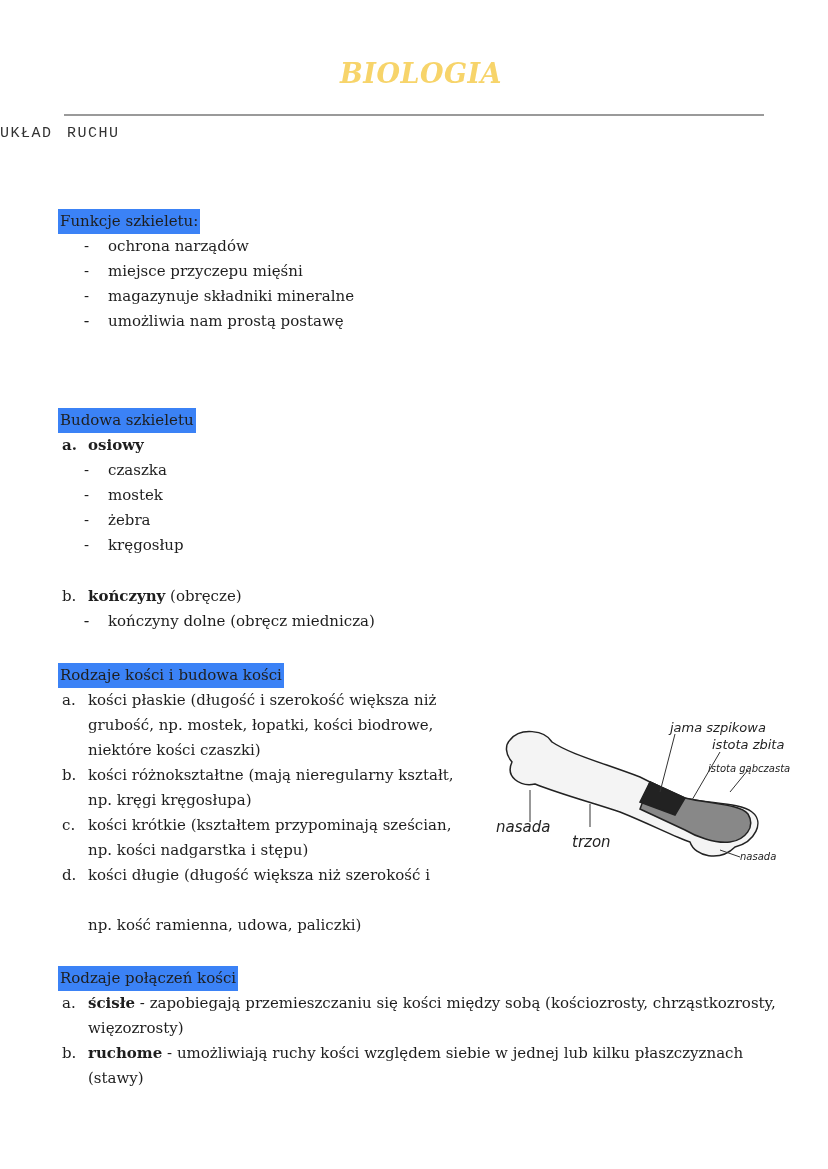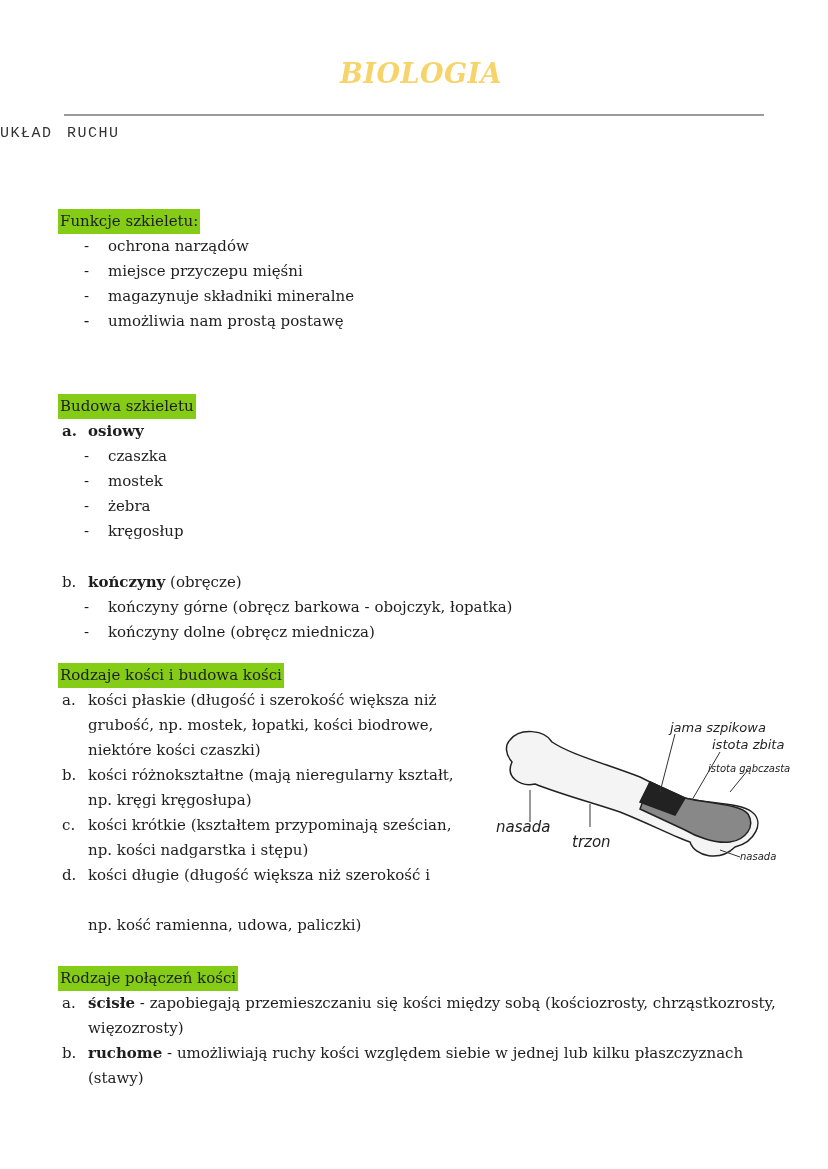--- a/index.html
+++ b/index.html
@@ -19,21 +19,21 @@
     position: absolute; left: 64px; width: 700px; top: 114px; height: 2px;
     background: #9a9a9a;
   }
   .subtitle {
     position: absolute; left: 0; width: 828px; top: 125px;
     text-align: left;
     font-family: "Liberation Mono", "DejaVu Sans Mono", monospace;
     font-size: 15px; color: #333; letter-spacing: 1.5px; word-spacing: 4px;
   }
   .sec { position: absolute; left: 58px; font-size: 15px; line-height: 25px; }
-  .heading { display: inline-block; background: #84cc16; padding: 0 2px; text-align: center; }
+  .heading { display: inline-block; background: #3b82f6; padding: 0 2px; text-align: center; }
   .dash-list { list-style: none; margin: 0; padding: 0; }
   .dash-list li { position: relative; padding-left: 50px; }
   .dash-list li .dash { position: absolute; left: 26px; }
   .alpha-item { position: relative; padding-left: 30px; }
   .alpha-item .mark { position: absolute; left: 4px; }
   b { font-weight: bold; }
   .diagram { position: absolute; left: 490px; top: 712px; width: 310px; height: 160px; }
   .diagram text { font-family: "DejaVu Sans", sans-serif; font-style: italic; fill: #222; }
 </style>
 </head>
@@ -47,37 +47,37 @@
   <span class="heading">Funkcje szkieletu:</span>
   <ul class="dash-list">
     <li><span class="dash">-</span><span>ochrona narządów</span></li>
     <li><span class="dash">-</span><span>miejsce przyczepu mięśni</span></li>
     <li><span class="dash">-</span><span>magazynuje składniki mineralne</span></li>
     <li><span class="dash">-</span></li>
     <li><span class="dash">-</span><span>umożliwia nam prostą postawę</span></li>
   </ul>
 </div>
 
-<div class="sec" style="top:394px">
+<div class="sec" style="top:408px">
   <span class="heading">Budowa szkieletu</span>
   <div class="alpha-item">
     <span class="mark" style="font-weight:bold">a.</span><b>osiowy</b>
   </div>
   <ul class="dash-list">
     <li><span class="dash">-</span><span>czaszka</span></li>
     <li><span class="dash">-</span><span>mostek</span></li>
     <li><span class="dash">-</span><span>żebra</span></li>
     <li><span class="dash">-</span><span>kręgosłup</span></li>
   </ul>
   <div style="height:26px"></div>
   <div class="alpha-item">
     <span class="mark">b.</span><b>kończyny</b> <span>(obręcze)</span>
   </div>
   <ul class="dash-list">
-    <li><span class="dash">-</span><span>kończyny górne (obręcz barkowa - obojczyk, łopatka)</span></li>
+    <li><span class="dash">-</span></li>
     <li><span class="dash">-</span><span>kończyny dolne (obręcz miednicza)</span></li>
   </ul>
 </div>
 
 <div class="sec" style="top:663px">
   <span class="heading">Rodzaje kości i budowa kości</span>
   <div class="alpha-item"><span class="mark">a.</span><span>kości płaskie (długość i szerokość większa niż</span><br><span>grubość, np. mostek, łopatki, kości biodrowe,</span><br><span>niektóre kości czaszki)</span></div>
   <div class="alpha-item"><span class="mark">b.</span><span>kości różnokształtne (mają nieregularny kształt,</span><br><span>np. kręgi kręgosłupa)</span></div>
   <div class="alpha-item"><span class="mark">c.</span><span>kości krótkie (kształtem przypominają sześcian,</span><br><span>np. kości nadgarstka i stępu)</span></div>
   <div class="alpha-item"><span class="mark">d.</span><span>kości długie (długość większa niż szerokość i</span><br><br><span>np. kość ramienna, udowa, paliczki)</span></div>

